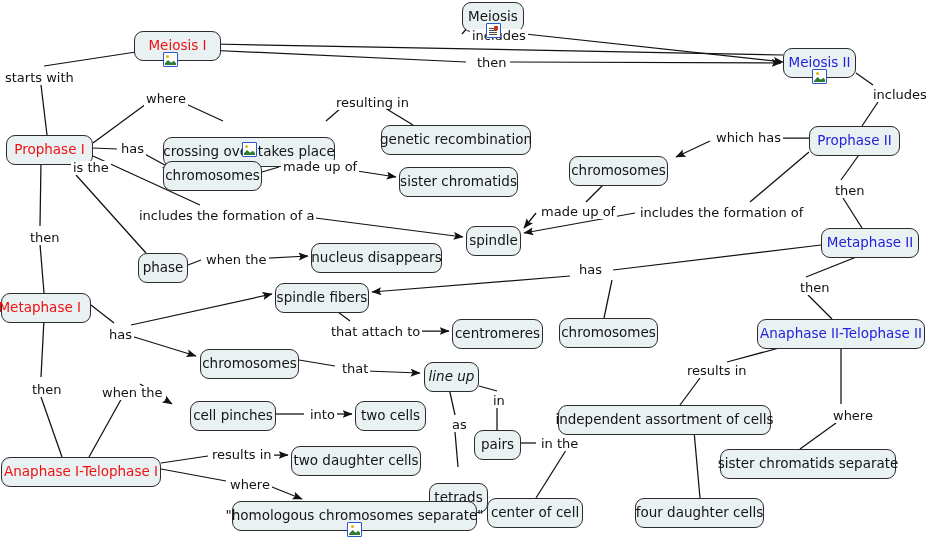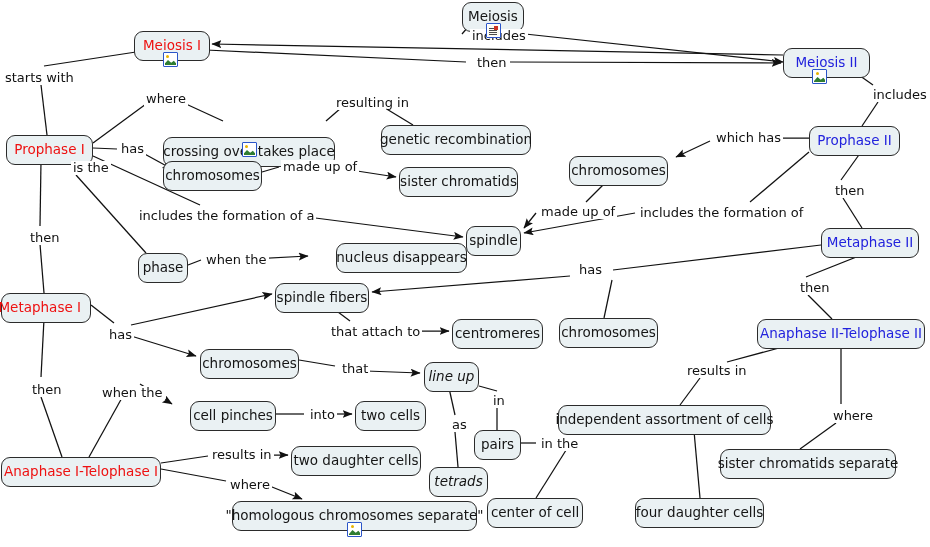--- a/index.html
+++ b/index.html
@@ -194,30 +194,30 @@
       </div>
       <div class="pic doc" style="left: 485.5px; top: 23px;">
         <div class="inner">
           <div class="ln" style="top: 2.5px; width: 5px;"></div>
           <div class="ln" style="top: 4.7px; width: 8px;"></div>
           <div class="ln" style="top: 6.9px; width: 8px;"></div>
           <div class="ln" style="top: 9.1px; width: 8px;"></div>
           <div class="sq"></div>
         </div>
       </div>
-      <div class="node red" style="left: 134px; top: 31px; width: 76px; height: 26px;">
+      <div class="node red" style="left: 134px; top: 31px; width: 87px; height: 26px;">
         <span>Meiosis I</span>
       </div>
       <div class="pic image" style="left: 162.5px; top: 52px;">
         <div class="inner">
           <div class="hill"></div>
           <div class="sun"></div>
         </div>
       </div>
-      <div class="node blue" style="left: 783px; top: 48px; width: 87px; height: 26px;">
+      <div class="node blue" style="left: 783px; top: 48px; width: 73px; height: 26px;">
         <span>Meiosis II</span>
       </div>
       <div class="pic image" style="left: 812px; top: 69px;">
         <div class="inner">
           <div class="hill"></div>
           <div class="sun"></div>
         </div>
       </div>
       <div class="node red" style="left: 6px; top: 135px; width: 87px; height: 26px;">
         <span>Prophase I</span>
@@ -242,21 +242,21 @@
       </div>
       <div class="node" style="left: 569px; top: 156px; width: 99px; height: 26px;">
         <span>chromosomes</span>
       </div>
       <div class="node blue" style="left: 809px; top: 126px; width: 91px; height: 26px;">
         <span>Prophase II</span>
       </div>
       <div class="node" style="left: 138px; top: 253px; width: 50px; height: 26px;">
         <span>phase</span>
       </div>
-      <div class="node" style="left: 311px; top: 243px; width: 131px; height: 26px; margin-left: 25px;">
+      <div class="node" style="left: 311px; top: 243px; width: 131px; height: 26px;">
         <span>nucleus disappears</span>
       </div>
       <div class="node" style="left: 466px; top: 226px; width: 55px; height: 26px;">
         <span>spindle</span>
       </div>
       <div class="node blue" style="left: 821px; top: 228px; width: 98px; height: 26px;">
         <span>Metaphase II</span>
       </div>
       <div class="node red" style="left: 1px; top: 293px; width: 90px; height: 26px; justify-content: flex-end;">
         <span>Metaphase I</span>
@@ -290,21 +290,21 @@
       </div>
       <div class="node" style="left: 474px; top: 430px; width: 47px; height: 26px;">
         <span>pairs</span>
       </div>
       <div class="node" style="left: 291px; top: 446px; width: 130px; height: 26px;">
         <span>two daughter cells</span>
       </div>
       <div class="node red" style="left: 1px; top: 457px; width: 160px; height: 26px;">
         <span>Anaphase I-Telophase I</span>
       </div>
-      <div class="node" style="left: 429px; top: 467px; width: 59px; height: 26px; font-style: italic;">
+      <div class="node" style="left: 429px; top: 483px; width: 59px; height: 26px;">
         <span>tetrads</span>
       </div>
       <div class="node" style="left: 720px; top: 449px; width: 176px; height: 26px;">
         <span>sister chromatids separate</span>
       </div>
       <div class="node" style="left: 232px; top: 501px; width: 245px; height: 26px;">
         <span>"homologous chromosomes separate"</span>
       </div>
       <div class="pic image" style="left: 347px; top: 522px;">
         <div class="inner">

